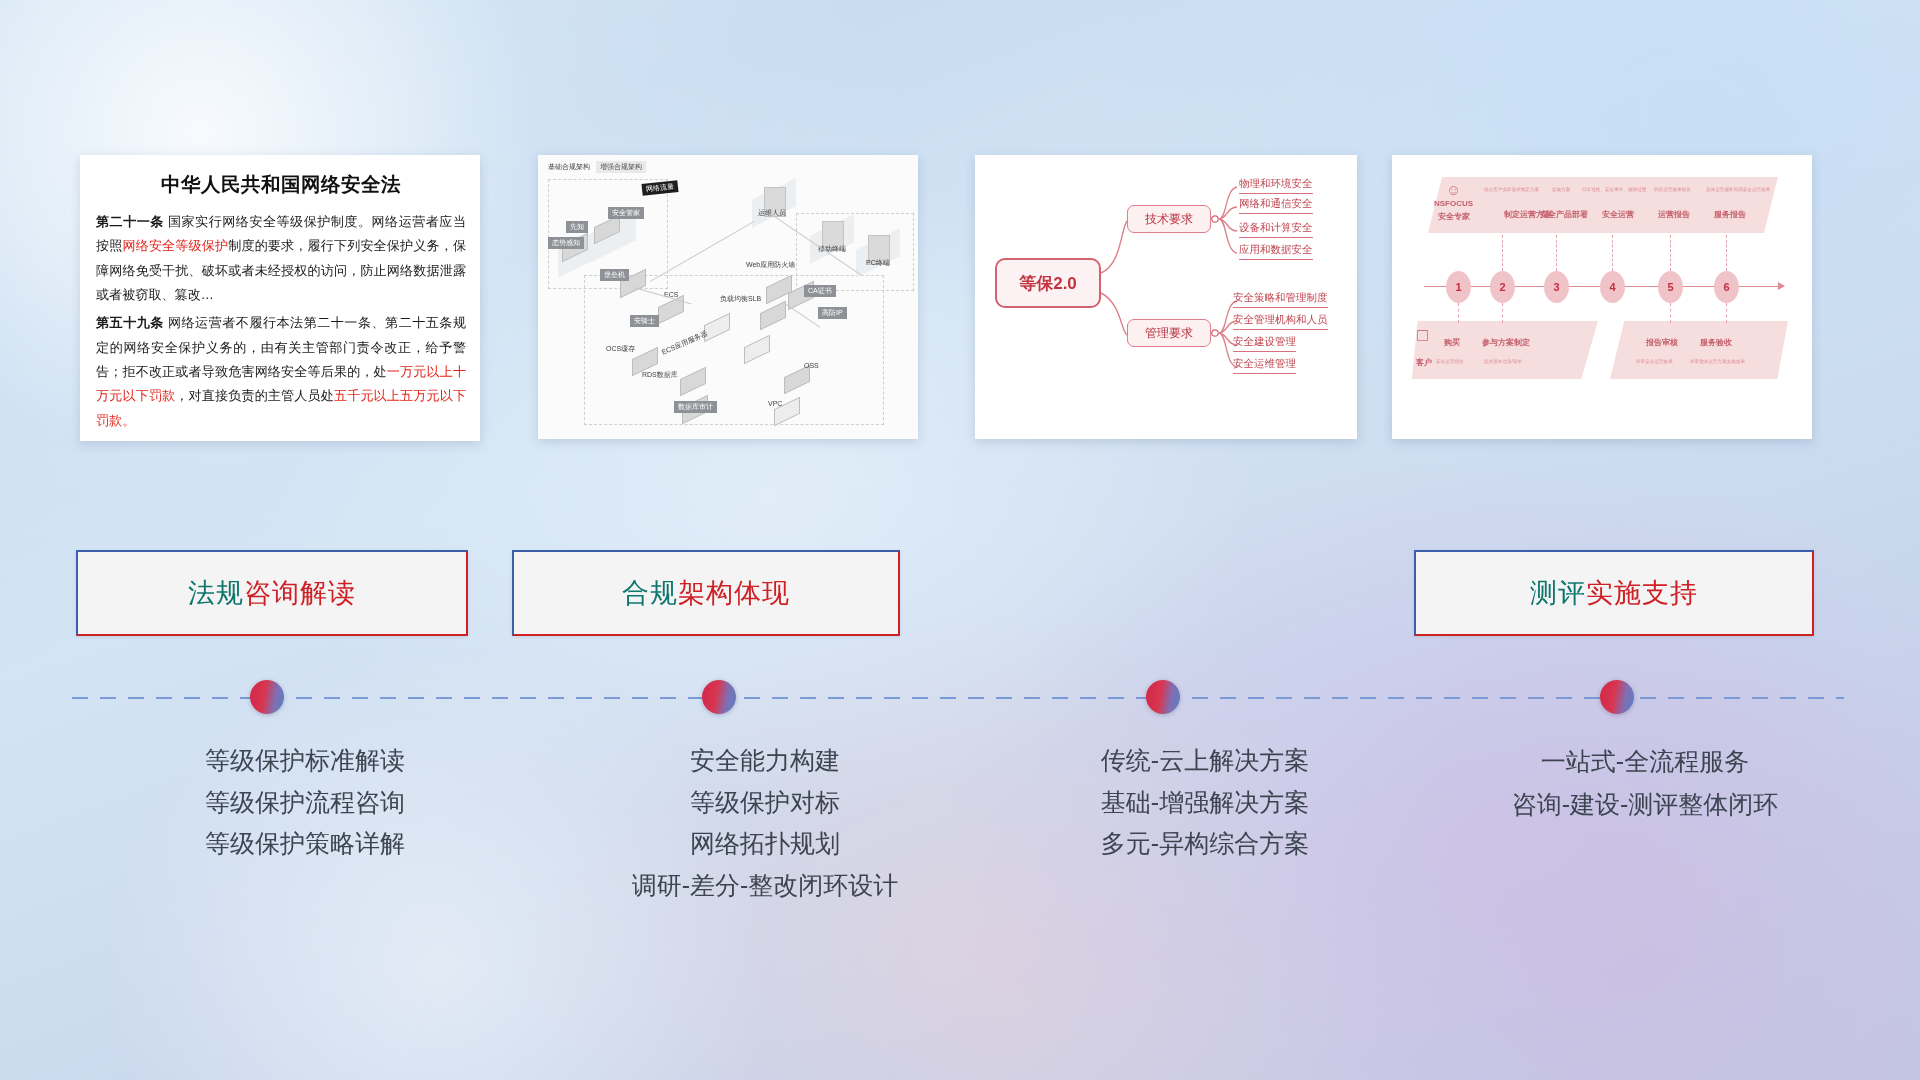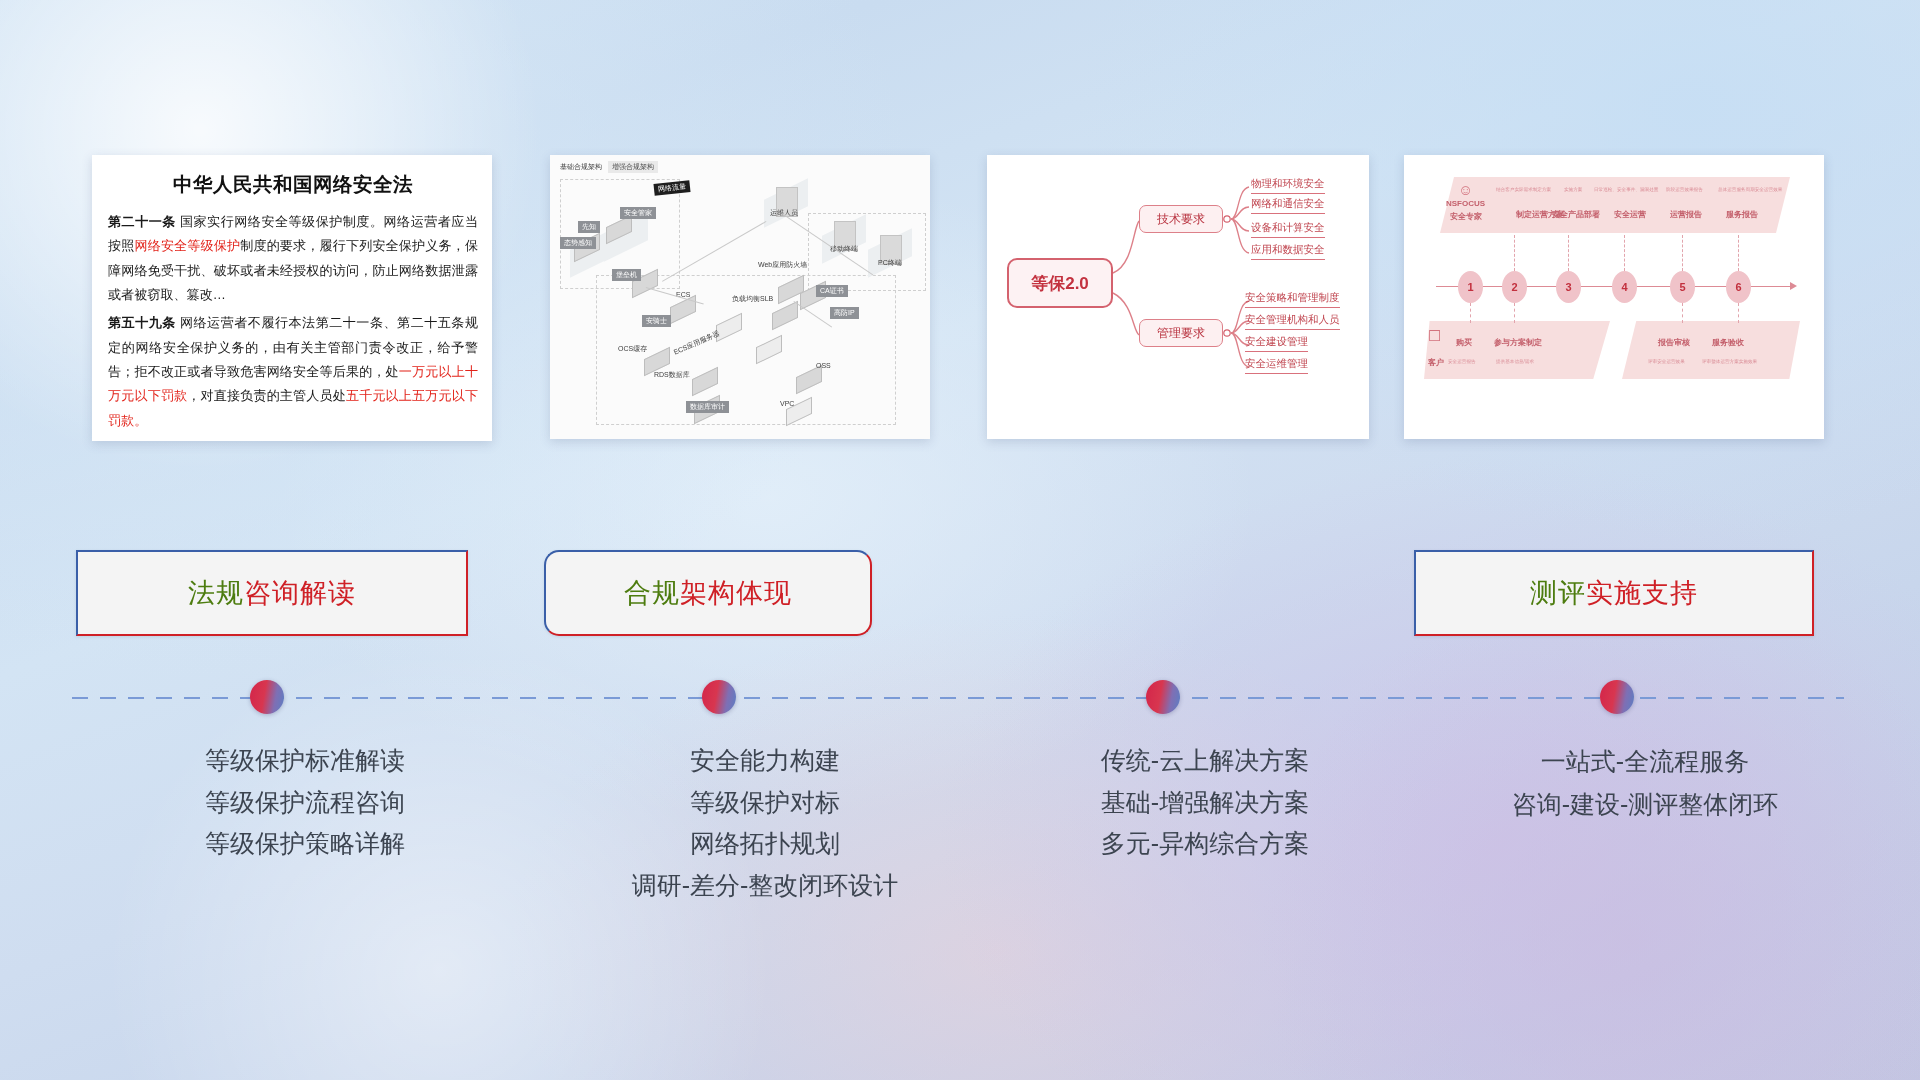--- a/index.html
+++ b/index.html
@@ -22,21 +22,21 @@
   .glow-br { position:absolute; right:-120px; bottom:-240px; width:820px; height:760px;
     background:radial-gradient(circle at 50% 50%, rgba(201,186,223,0.55) 0%, rgba(201,186,223,0) 66%);
     pointer-events:none; }
   .glow-bl { position:absolute; left:60px; bottom:-200px; width:760px; height:620px;
     background:radial-gradient(circle at 50% 50%, rgba(255,255,255,0.45) 0%, rgba(255,255,255,0) 68%);
     pointer-events:none; }
 
   .stage { position:absolute; inset:0; }
 
   
-  .cards { position:absolute; left:12px; top:0; width:1612px; height:460px; }
+  .cards { position:absolute; left:0; top:0; width:1612px; height:460px; }
   .card { position:absolute; top:155px; background:#fff;
           box-shadow:0 3px 10px rgba(60,80,120,0.18); overflow:hidden; }
   .card.c1 { left:80px;  width:400px; height:286px; }
   .card.c2 { left:538px; width:380px; height:284px; }
   .card.c3 { left:975px; width:382px; height:284px; }
   .card.c4 { left:1392px;width:420px; height:284px; }
 
   
   .law { padding:16px 14px 10px 16px; }
   .law h3 { text-align:center; font-size:19.5px; font-weight:700; color:#111;
@@ -100,25 +100,25 @@
   .pico { position:absolute; font-size:15px; color:#d3737e; }
 
   
   .heads { position:absolute; left:0; top:0; width:1920px; height:1080px; }
   .hbox { position:absolute; top:550px; height:86px; background:#f4f4f4;
           border-top:2px solid #3a5fa8; border-left:2px solid #3a5fa8;
           border-right:2px solid #cf2026; border-bottom:2px solid #cf2026;
           display:flex; align-items:center; justify-content:center;
           box-shadow:0 1px 3px rgba(50,70,110,0.12); }
   .hbox.h1 { left:76px;   width:392px; }
-  .hbox.h2 { left:544px;  width:328px;border-radius:15px; }
+  .hbox.h2 { left:512px;  width:388px; }
   .hbox.h3 { left:982px;  width:390px; }
   .hbox.h4 { left:1414px; width:400px;text-align:right; }
   .hbox .txt { font-size:27px; font-weight:500; letter-spacing:1px; white-space:nowrap; }
-  .hbox .b { color:#4d7c0f; }
+  .hbox .b { color:#0f766e; }
   .hbox .r { color:#cf2026; }
 
   
   .tline { position:absolute; left:72px; top:697px; width:1772px; height:2px;
            background:repeating-linear-gradient(to right,#7a9ad6 0 16px,transparent 16px 28px); }
   .dot { position:absolute; top:680px; width:34px; height:34px; border-radius:50%;
          background:linear-gradient(100deg,#d3254a 0%,#d8364f 42%,#7f6fb4 72%,#5b7fc4 100%);
          box-shadow:0 1px 4px rgba(60,60,110,0.3); }
   .dot.d1 { left:250px; } .dot.d2 { left:702px; }
   .dot.d3 { left:1146px; } .dot.d4 { left:1600px; }

